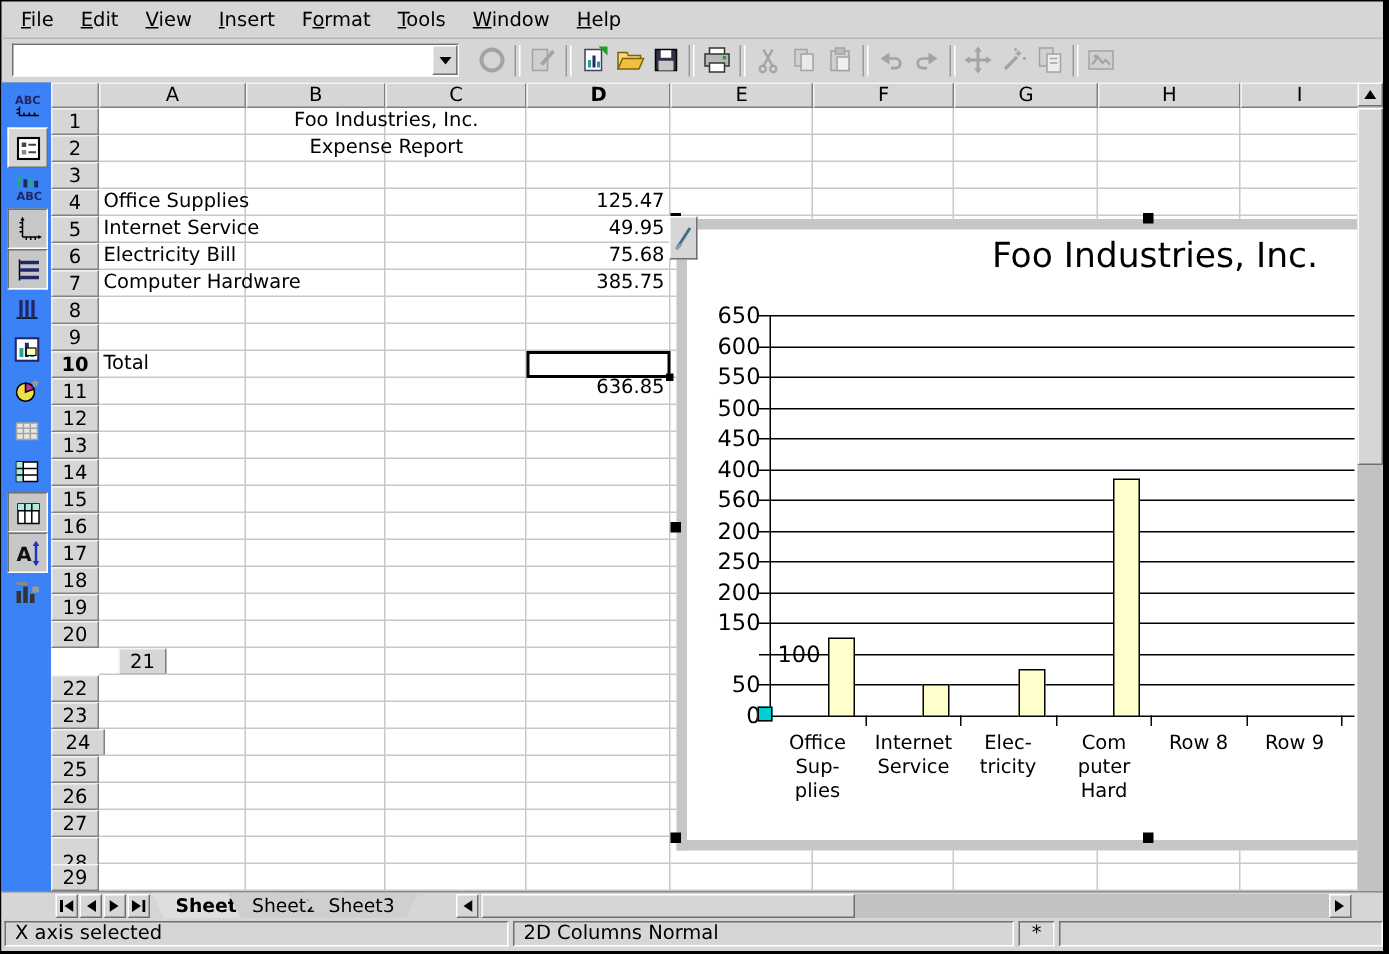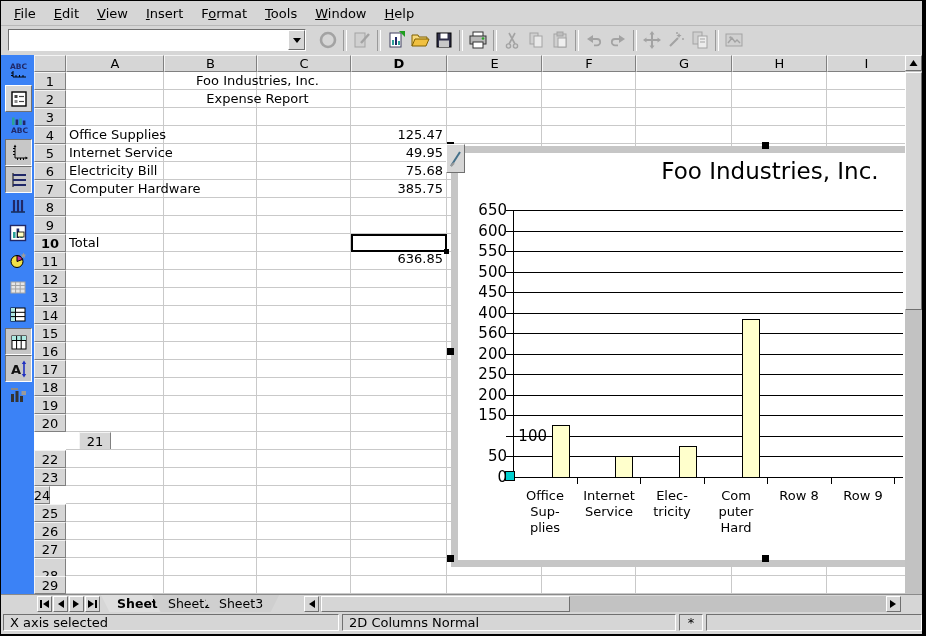--- a/index.html
+++ b/index.html
@@ -375,21 +375,21 @@
       <div class="hcell" style="left: 0px; top: 341px; width: 32px; height: 18px;">19</div>
       <div class="ghline" style="left: 32px; right: 0px; top: 358px;"></div>
       <div class="hcell" style="left: 0px; top: 359px; width: 32px; height: 18px;">20</div>
       <div class="ghline" style="left: 32px; right: 0px; top: 376px;"></div>
       <div class="hcell" style="left: 0px; top: 377px; width: 32px; height: 18px; margin-left: 45px;">21</div>
       <div class="ghline" style="left: 32px; right: 0px; top: 394px;"></div>
       <div class="hcell" style="left: 0px; top: 395px; width: 32px; height: 18px;">22</div>
       <div class="ghline" style="left: 32px; right: 0px; top: 412px;"></div>
       <div class="hcell" style="left: 0px; top: 413px; width: 32px; height: 18px;">23</div>
       <div class="ghline" style="left: 32px; right: 0px; top: 430px;"></div>
-      <div class="hcell" style="left: 0px; top: 431px; width: 16px; height: 18px;">24</div>
+      <div class="hcell" style="left: 0px; top: 431px; width: 36px; height: 18px;">24</div>
       <div class="ghline" style="left: 32px; right: 0px; top: 448px;"></div>
       <div class="hcell" style="left: 0px; top: 449px; width: 32px; height: 18px;">25</div>
       <div class="ghline" style="left: 32px; right: 0px; top: 466px;"></div>
       <div class="hcell" style="left: 0px; top: 467px; width: 32px; height: 18px;">26</div>
       <div class="ghline" style="left: 32px; right: 0px; top: 484px;"></div>
       <div class="hcell" style="left: 0px; top: 485px; width: 32px; height: 18px;">27</div>
       <div class="ghline" style="left: 32px; right: 0px; top: 502px;"></div>
       <div class="hcell" style="left: 0px; top: 503px; width: 32px; height: 34px;">28</div>
       <div class="ghline" style="left: 32px; right: 0px; top: 520px;"></div>
       <div class="hcell" style="left: 0px; top: 521px; width: 32px; height: 18px;">29</div>

